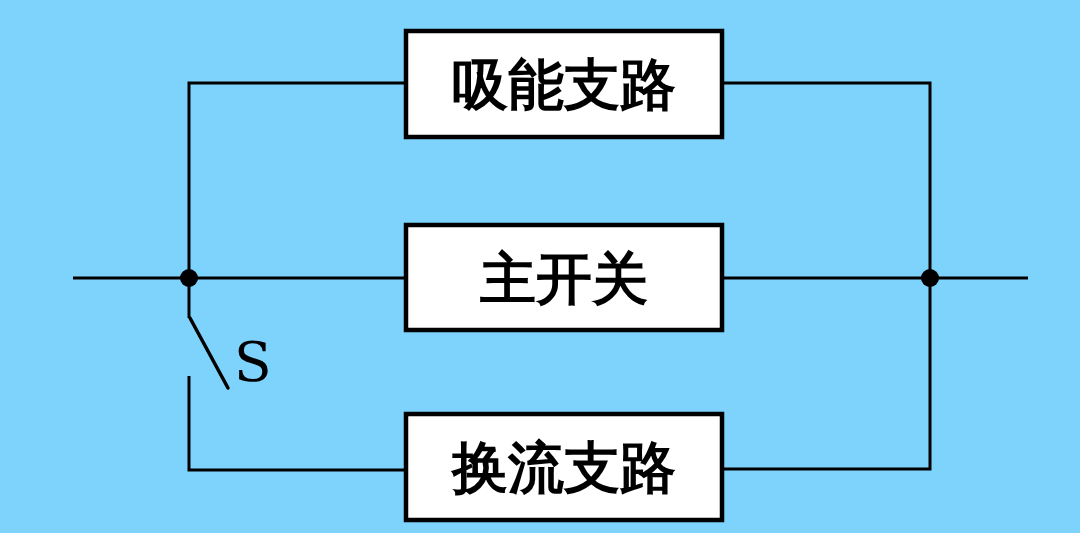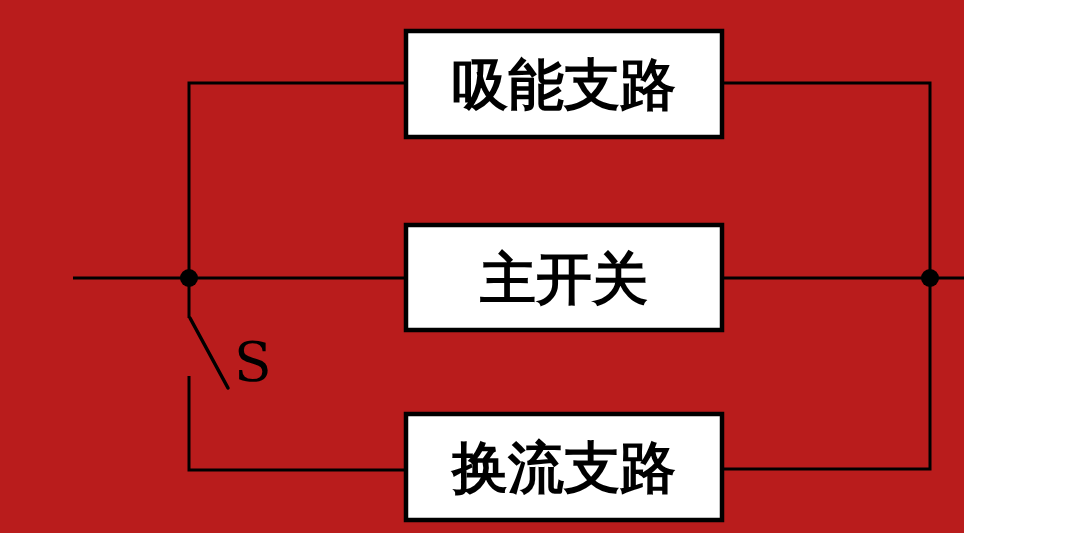--- a/index.html
+++ b/index.html
@@ -2,23 +2,23 @@
 <html><head>
 <meta charset="utf-8">
 <style>
   html, body {
     margin: 0;
     padding: 0;
     background: #ffffff;
   }
   .stage {
     position: relative;
-    width: 964px;
+    width: 1080px;
     height: 533px;
-    background: #b91c1c;
+    background: #7dd3fc;
     overflow: hidden;
     font-family: "DejaVu Serif", "Liberation Serif", serif;
     text-align: right;
   }
   svg { display: block; }
   .wire {
     fill: none;
     stroke: #000000;
     stroke-width: 3;
     stroke-linecap: butt;

